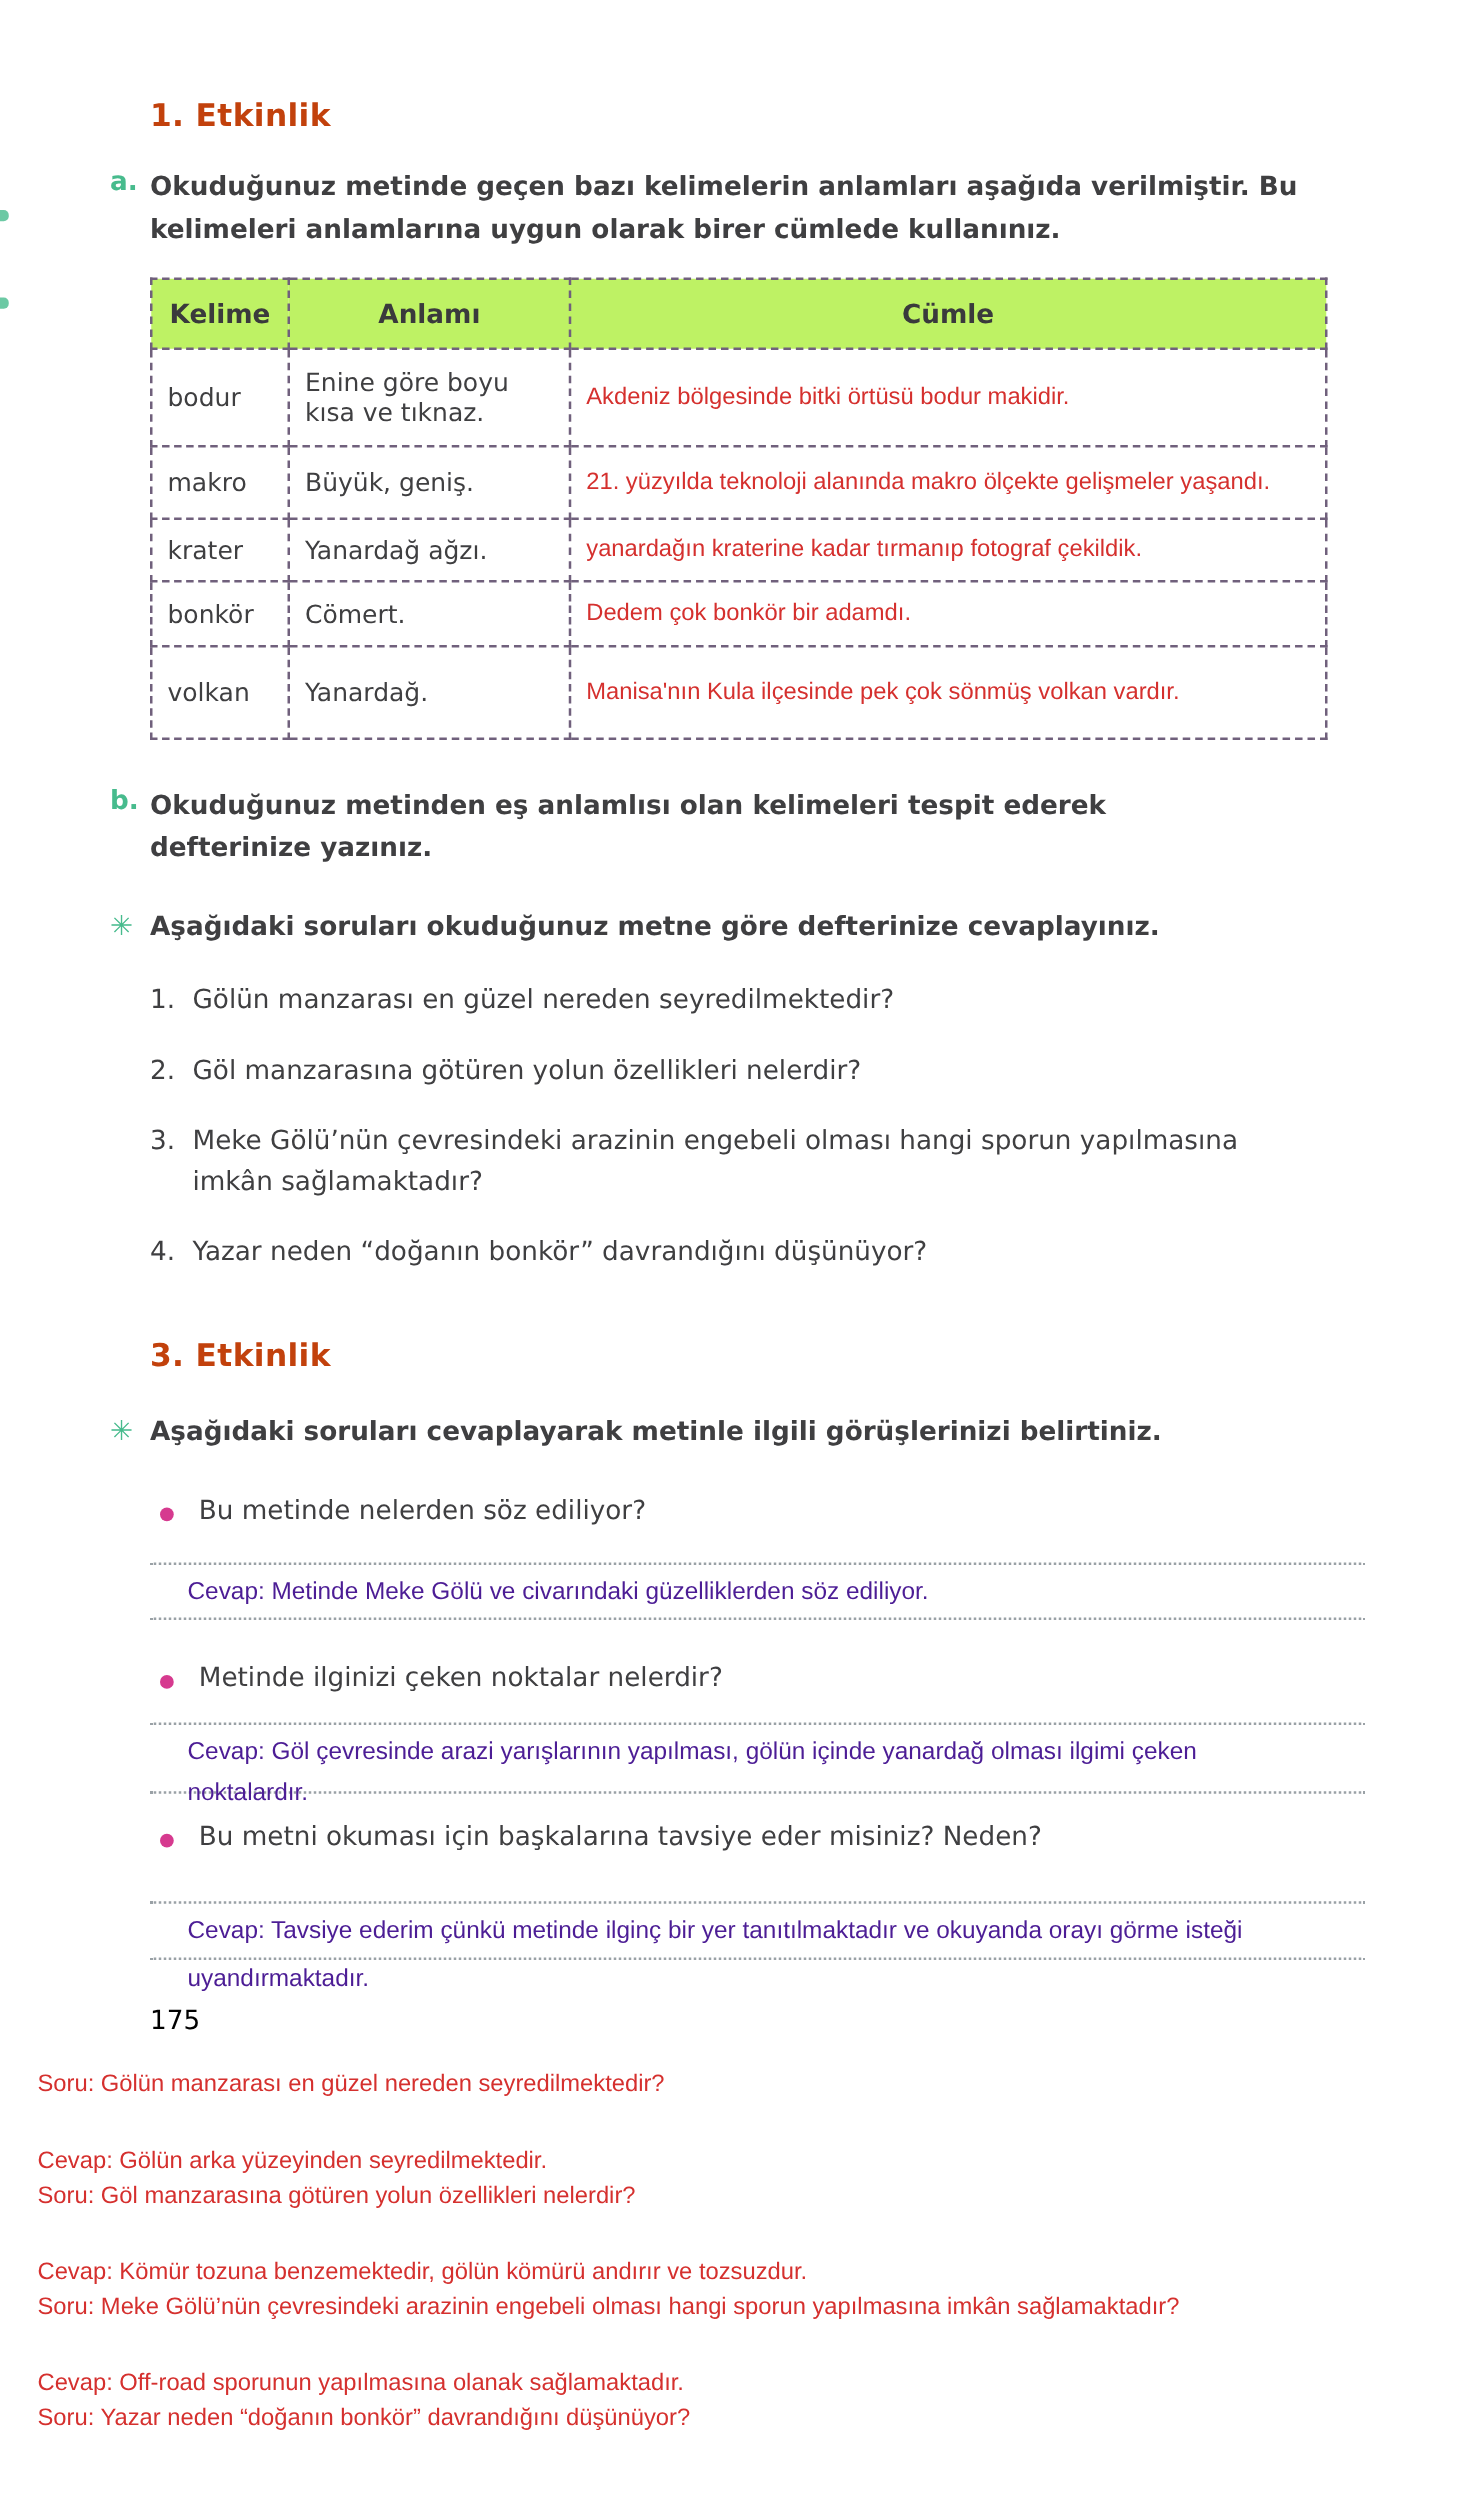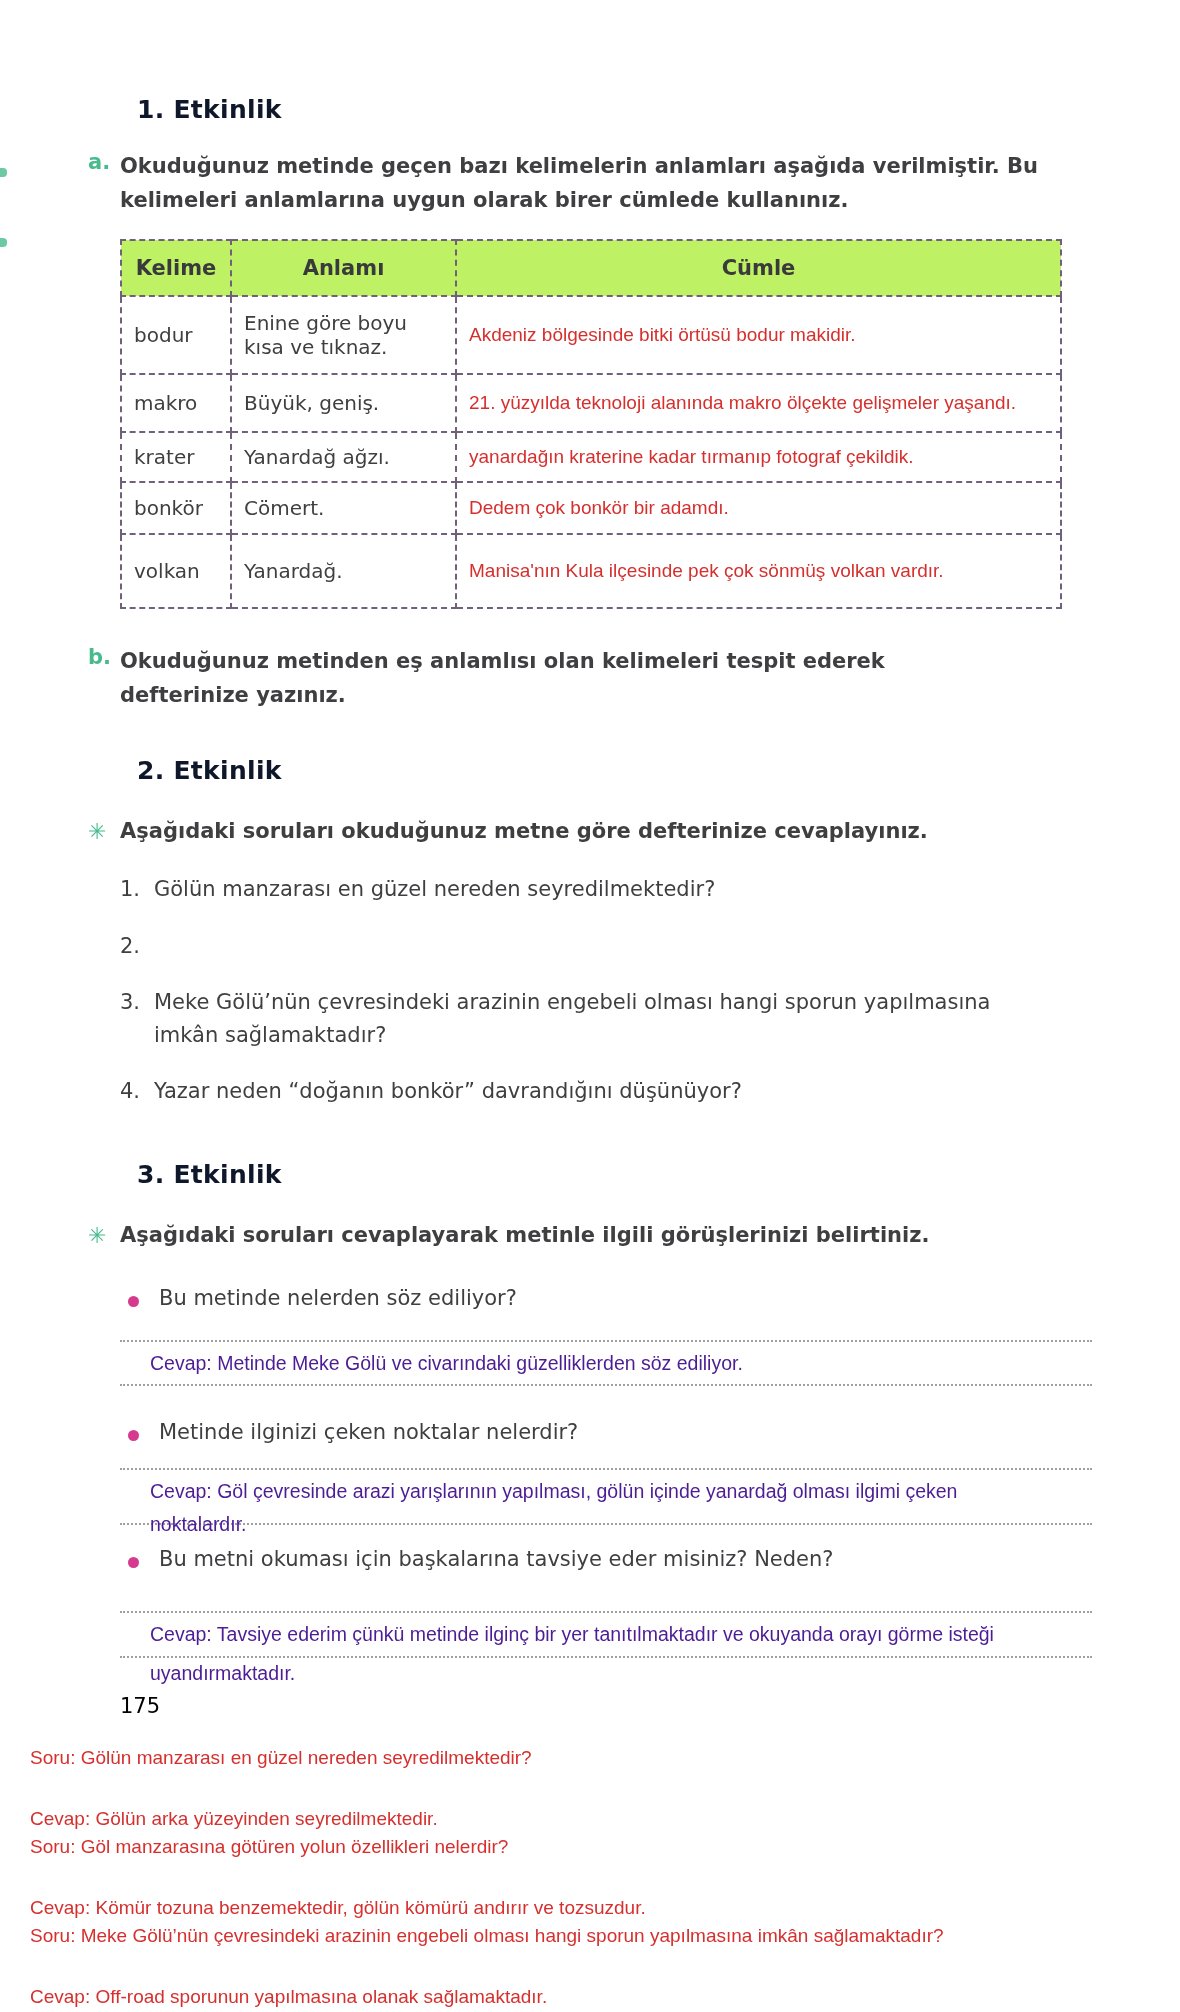--- a/index.html
+++ b/index.html
@@ -12,22 +12,22 @@
     position:relative;
     overflow:hidden;
   }
   .edge-tick {
     position:absolute; left:0; width:7px; height:9px;
     background:#47bb8d; border-radius:0 4px 4px 0; opacity:.8;
   }
   .content { padding:78px 88px 0 120px; }
 
   .section-title {
-    color:#0f172a; font-size:25px; font-weight:bold;
-    letter-spacing:.3px; margin:17px;
+    color:#c2410c; font-size:25px; font-weight:bold;
+    letter-spacing:.3px; margin:0;
   }
 
   .lettered { display:flex; margin-top:26px; }
   .letter-marker {
     color:#47bb8d; font-weight:bold; font-size:21px;
     width:32px; flex:0 0 32px; margin-left:-32px;
   }
   .instr { font-weight:bold; font-size:21px; line-height:1.6; margin:0; }
 
   
@@ -137,33 +137,33 @@
       <td class="answer-cell">Manisa'nın Kula ilçesinde pek çok sönmüş volkan vardır.</td>
     </tr>
   </tbody>
     </table>
 
   <div class="lettered" style="margin-top:36px;">
     <span class="letter-marker">b.</span>
     <p class="instr" style="max-width:900px;">Okuduğunuz metinden eş anlamlısı olan kelimeleri tespit ederek defterinize yazınız.</p>
   </div>
 
-  <h2 class="section-title" style="margin-top:44px;">2. Etkinlik</h2>
 
   <div class="star-row">
     <span class="star-icon">✳</span>
     <p class="instr">Aşağıdaki soruları okuduğunuz metne göre defterinize cevaplayınız.</p>
   </div>
 
   <div class="q-row">
     <span class="q-num">1.</span>
     <span class="q-text">Gölün manzarası en güzel nereden seyredilmektedir?</span>
   </div>
   <div class="q-row">
     <span class="q-num">2.</span>
+    <span class="q-text">Göl manzarasına götüren yolun özellikleri nelerdir?</span>
   </div>
   <div class="q-row">
     <span class="q-num">3.</span>
     <span class="q-text">Meke Gölü’nün çevresindeki arazinin engebeli olması hangi sporun yapılma­sına imkân sağlamaktadır?</span>
   </div>
   <div class="q-row">
     <span class="q-num">4.</span>
     <span class="q-text">Yazar neden “doğanın bonkör” davrandığını düşünüyor?</span>
   </div>
 

